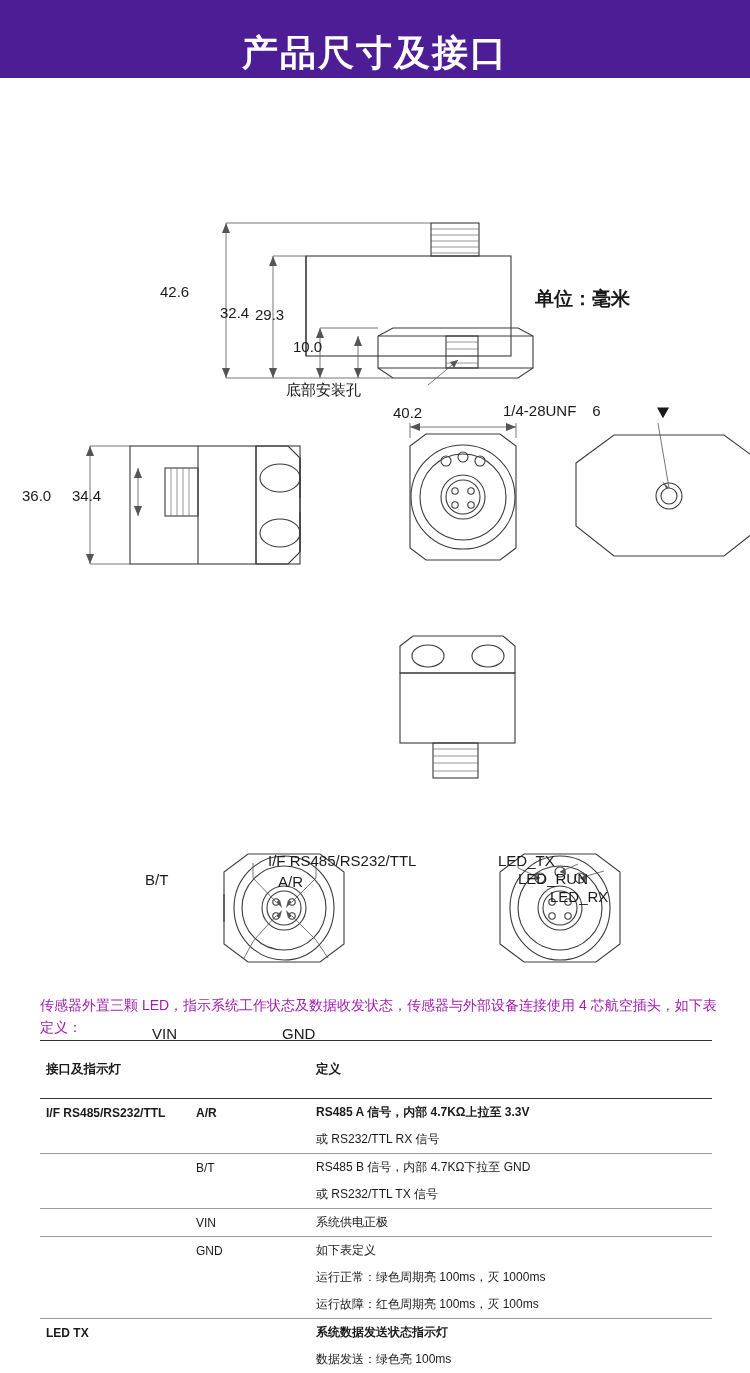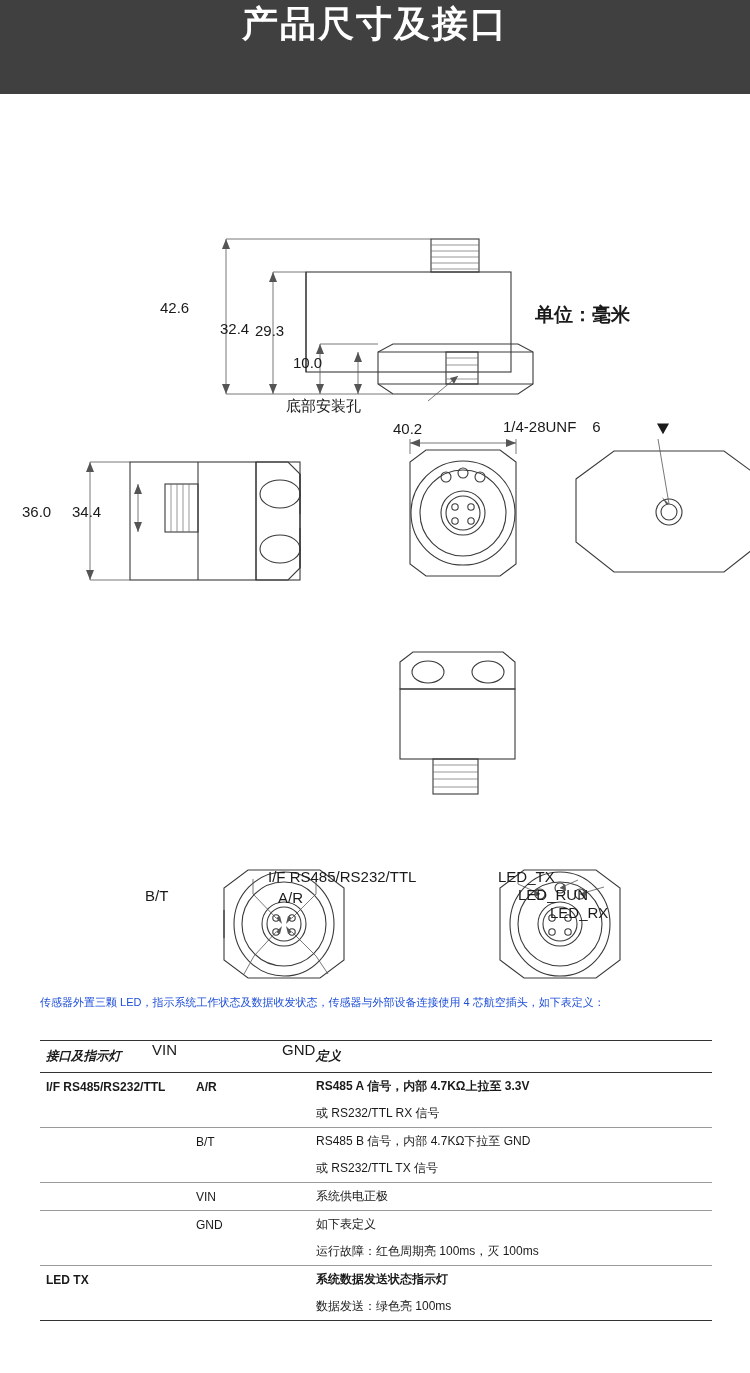--- a/index.html
+++ b/index.html
@@ -6,24 +6,24 @@
   html, body { margin:0; padding:0; }
   body {
     width:750px; height:1373px;
     background:#ffffff;
     font-family:"Liberation Sans", sans-serif;
     color:#1a1a1a;
     position:relative;
     overflow:hidden;
   }
   .header {
-    height:94px;
-    background:#404040;
+    height:78px;
+    background:#4c1d95;
     display:flex;
-    align-items:flex-start;
+    align-items:flex-end;
     justify-content:center;
   }
   .header .title {
     color:#ffffff;
     font-size:36px;
     font-weight:bold;
     letter-spacing:2px;
   }
   .canvas {
     position:relative;
@@ -37,23 +37,23 @@
     color:#1a1a1a;
     white-space:nowrap;
   }
   .lbl.unit { font-size:19px; font-weight:bold; }
 
   .note {
     position:absolute;
     left:40px;
     top:994px;
     width:680px;
-    font-size:11px;
+    font-size:14px;
     line-height:1.6;
-    color:#1d4ed8;
+    color:#a21caf;
   }
 
   table.spec {
     position:absolute;
     left:40px;
     top:1040px;
     width:672px;
     border-collapse:collapse;
     font-size:12px;
   }
@@ -61,22 +61,21 @@
     padding:5px 6px;
     vertical-align:middle;
     text-align:left;
     font-weight:normal;
   }
   table.spec thead th {
     font-weight:bold;
     font-size:12.5px;
     border-top:1.6px solid #333;
     border-bottom:1.2px solid #333;
-    padding:7px 6px;
-    font-style:italic;
+    padding:20px 6px;
   }
   table.spec tr.grp td { font-weight:bold; }
   table.spec tr.line-top > td { border-top:1px solid #9a9a9a; }
   table.spec tr.last > td { border-bottom:1.6px solid #333; }
   .c1 { width:150px; }
   .c2 { width:120px; }
   .c3 { width:402px; }
   svg { display:block; }
 </style>
 </head>
@@ -335,20 +334,25 @@
       <td class="c3">系统供电正极</td>
     </tr>
     <tr class="line-top">
       <td class="c1"></td>
       <td class="c2">GND</td>
       <td class="c3">如下表定义</td>
     </tr>
     <tr>
       <td class="c1"></td>
       <td class="c2"></td>
+      <td class="c3">运行正常：绿色周期亮 100ms，灭 1000ms</td>
+    </tr>
+    <tr>
+      <td class="c1"></td>
+      <td class="c2"></td>
       <td class="c3">运行故障：红色周期亮 100ms，灭 100ms</td>
     </tr>
     <tr class="grp line-top">
       <td class="c1">LED TX</td>
       <td class="c2"></td>
       <td class="c3">系统数据发送状态指示灯</td>
     </tr>
     <tr class="last">
       <td class="c1"></td>
       <td class="c2"></td>

